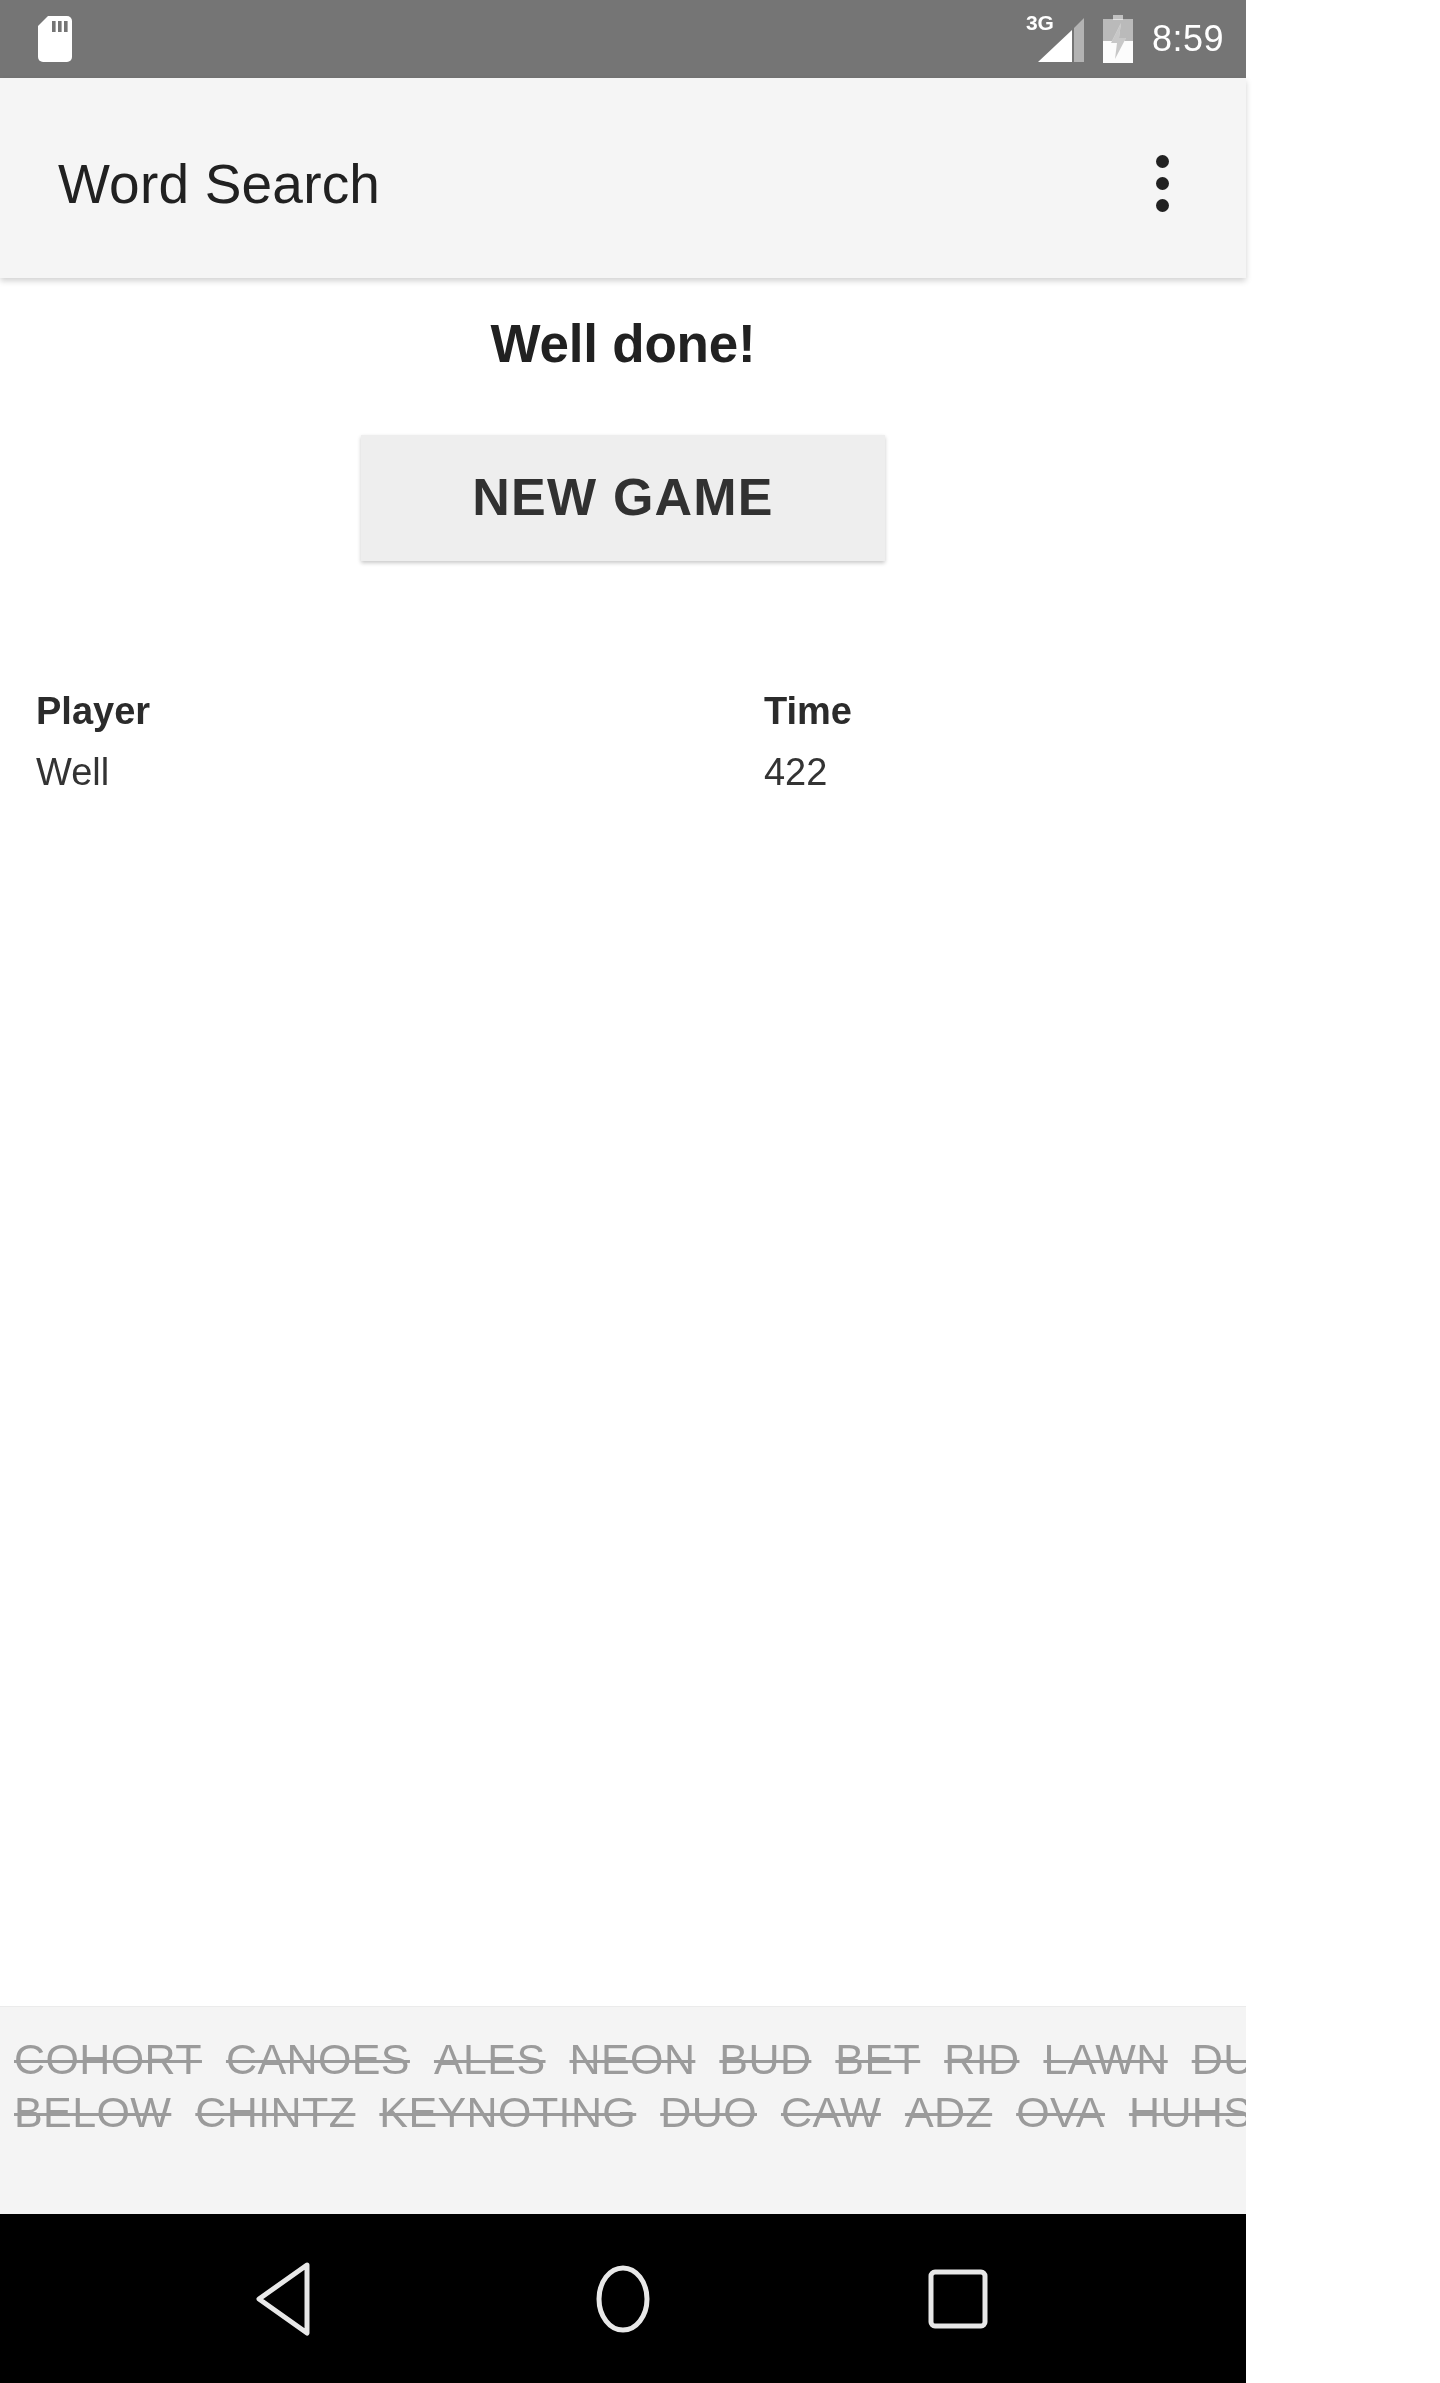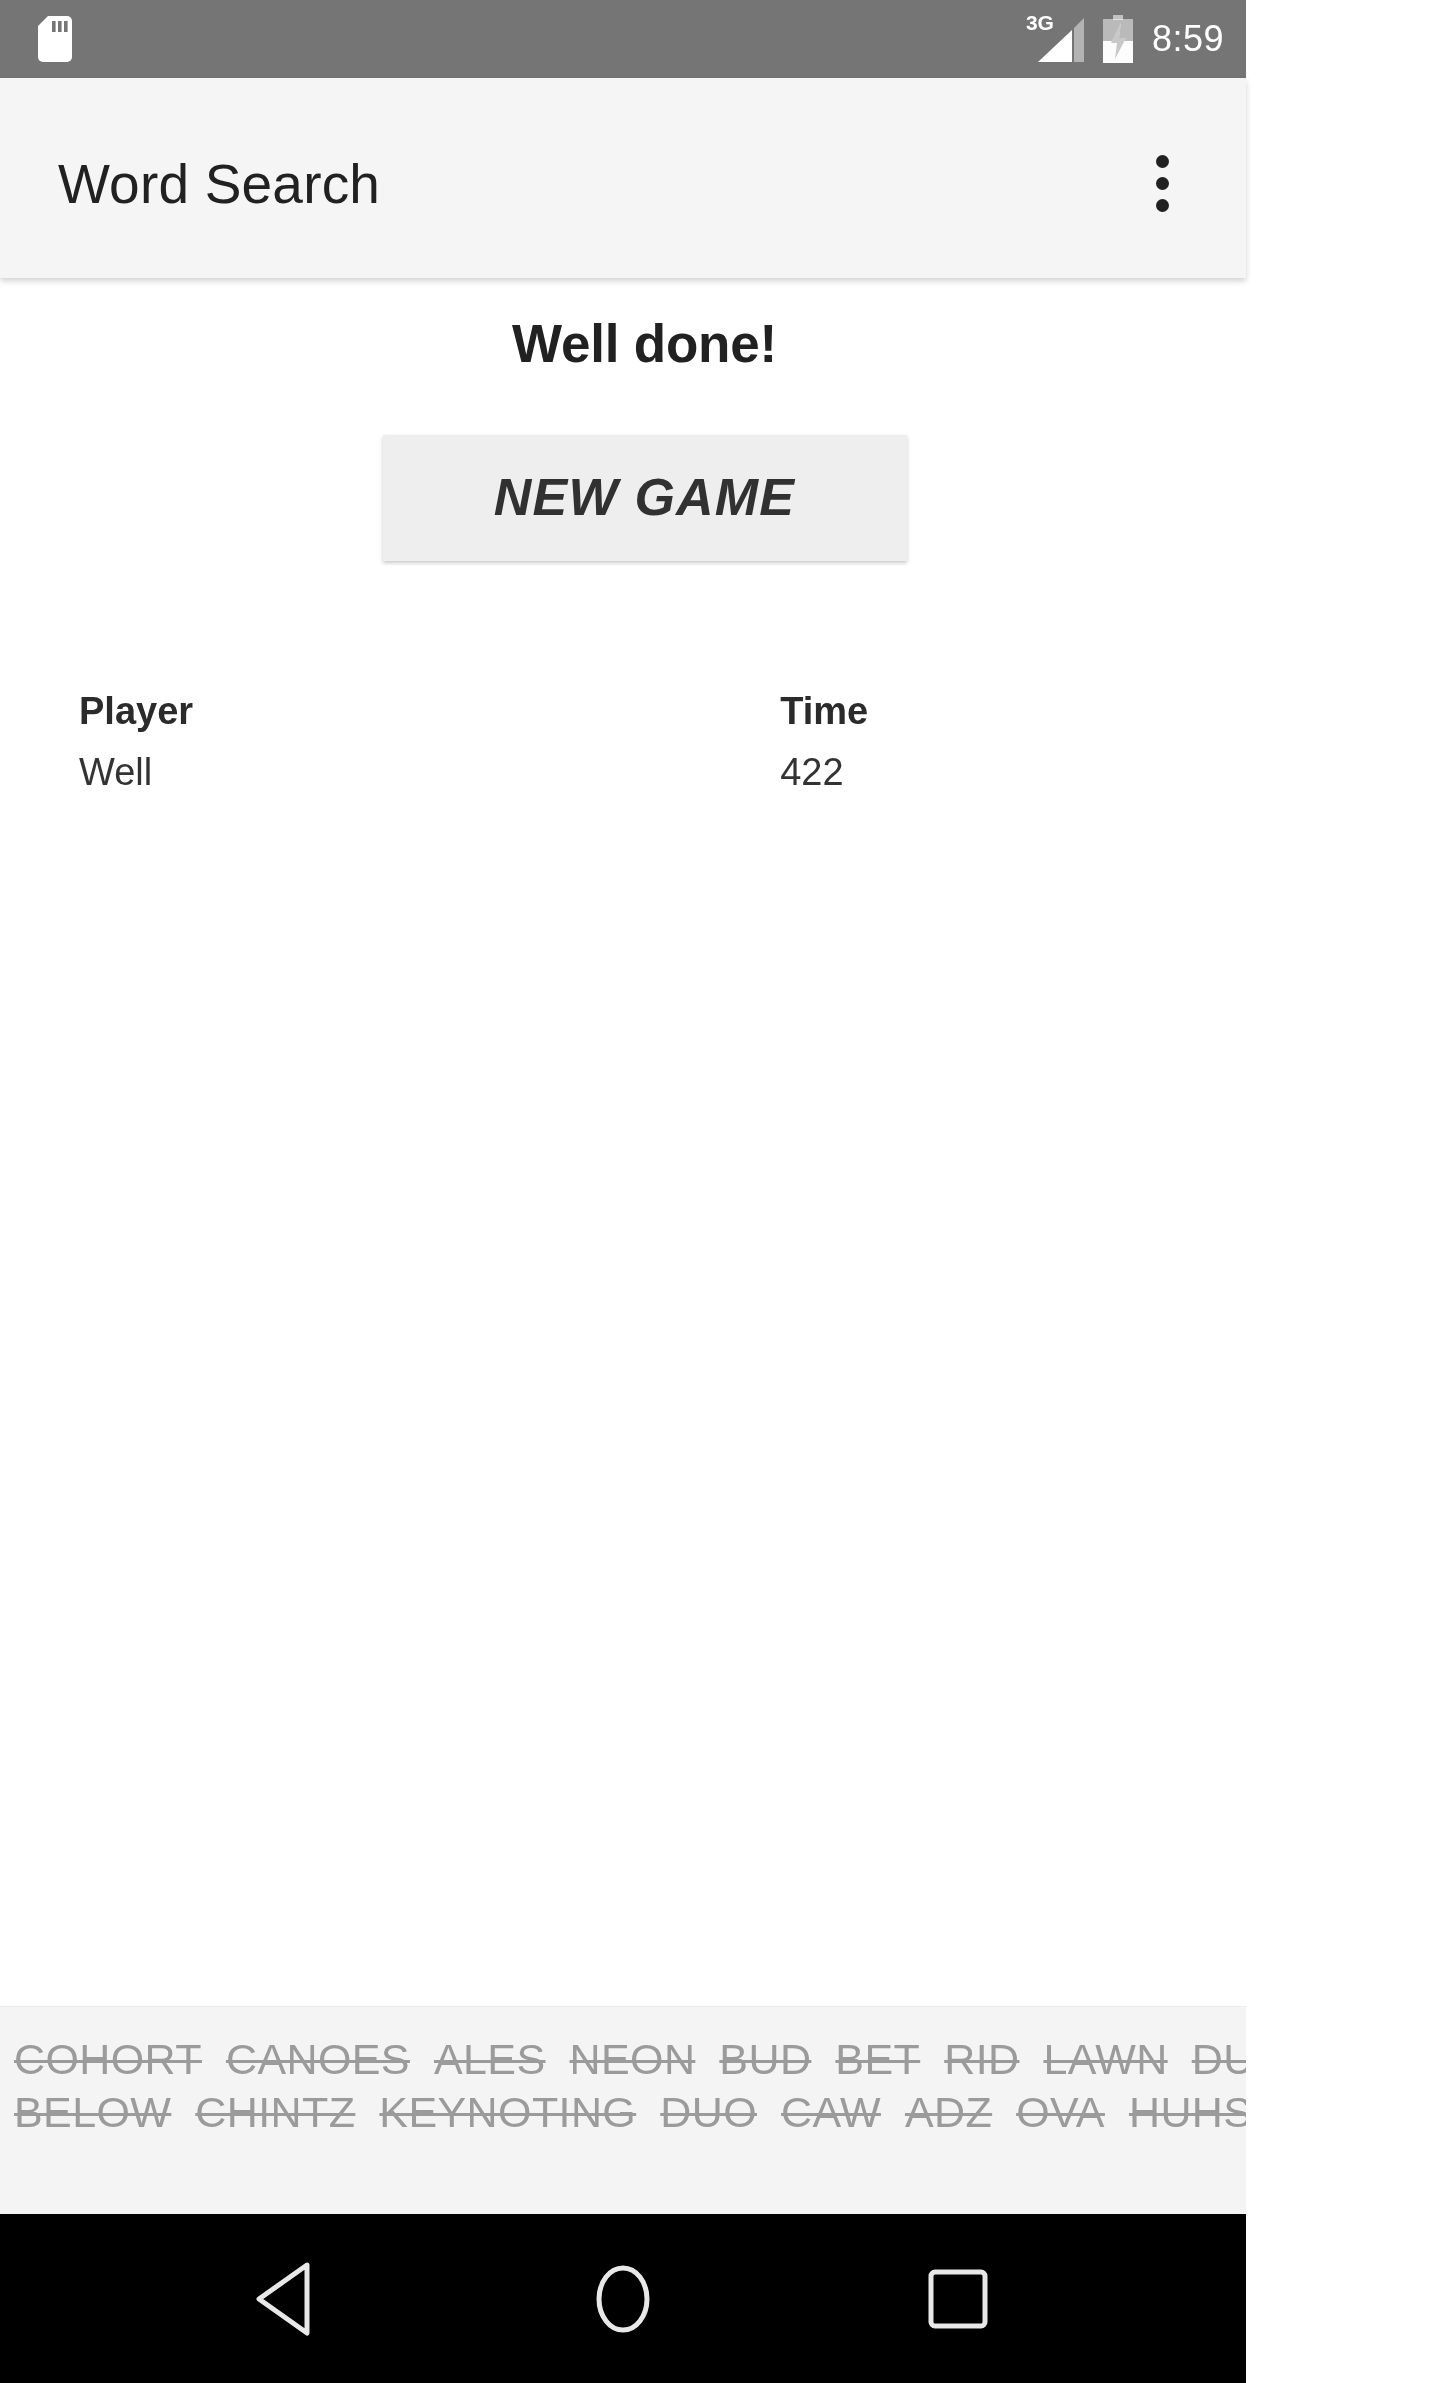--- a/index.html
+++ b/index.html
@@ -101,21 +101,20 @@
     background: #212121;
   }
 
   
   .content {
     flex: 1 1 auto;
     background: #ffffff;
     position: relative;
     padding: 0 36px;
     overflow: hidden;
-    margin-left: 43px;
   }
 
   .result-message {
     margin-top: 36px;
     text-align: center;
     font-size: 53px;
     font-weight: 700;
     color: #212121;
     line-height: 1.12;
     letter-spacing: -0.2px;
@@ -134,21 +133,20 @@
     color: #313131;
     font-family: inherit;
     font-size: 52px;
     font-weight: 700;
     letter-spacing: 1.2px;
     padding: 36px 46px 38px 46px;
     min-width: 524px;
     box-shadow: 0 2px 4px rgba(0,0,0,0.22);
     cursor: pointer;
     line-height: 1;
-    font-style: italic;
   }
 
   .score-table {
     margin-top: 128px;
     width: 100%;
     border-collapse: collapse;
     table-layout: fixed;
   }
   .score-table th,
   .score-table td {

